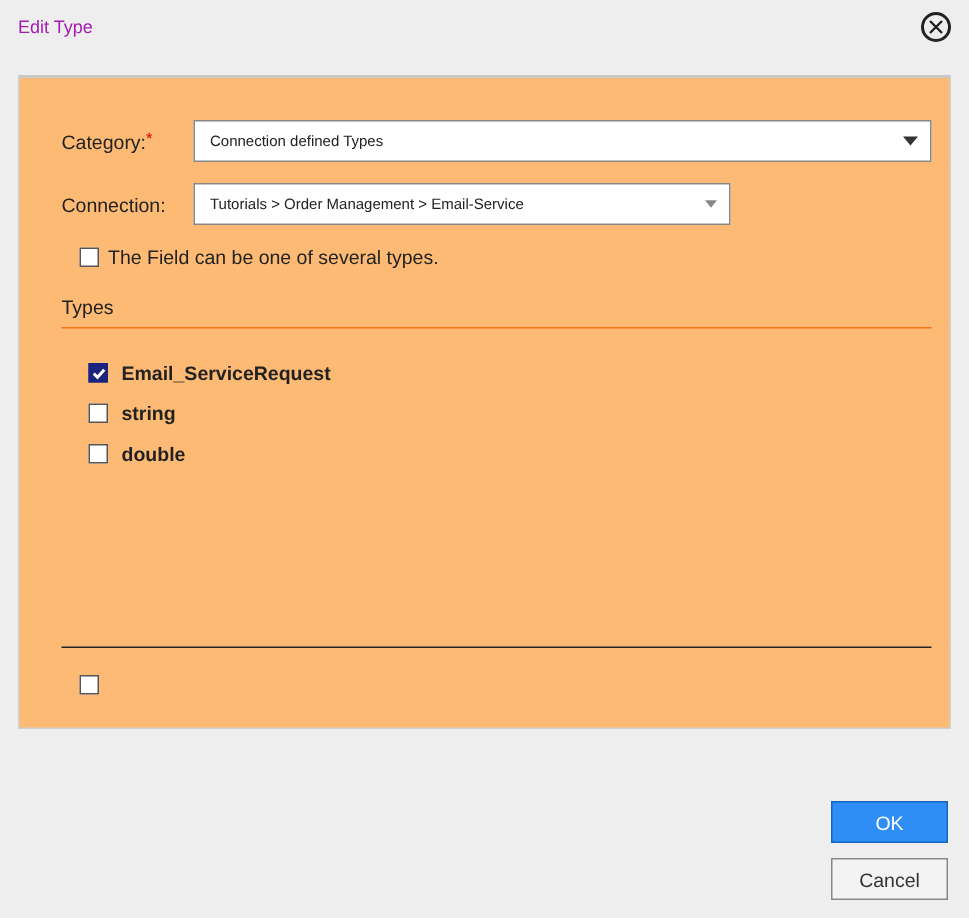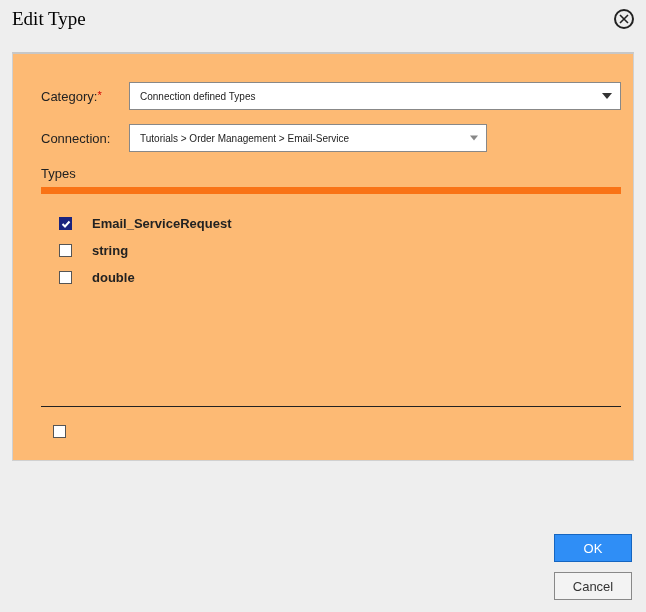--- a/index.html
+++ b/index.html
@@ -13,23 +13,22 @@
       position: relative;
     }
     .dialog-header {
       display: flex;
       justify-content: space-between;
       align-items: center;
       padding: 8px 12px 14px 12px;
       background: #eeeeee;
     }
     .dialog-title {
-      font-size: 19px;
-      color: #000000;
-      font-family: Liberation Serif, serif;
+      font-size: 12px;
+      color: #a21caf;
     }
     .close-btn {
       width: 20px;
       height: 20px;
       border: 2px solid #222;
       border-radius: 50%;
       display: flex;
       align-items: center;
       justify-content: center;
       cursor: pointer;
@@ -98,31 +97,31 @@
     }
     .chk.checked {
       background: #1a237e;
       border-color: #1a237e;
     }
     .chk svg { width: 10px; height: 10px; }
     .section-title {
       font-weight: normal;
       font-size: 13px;
       padding-bottom: 6px;
-      border-bottom: 7px solid #f97316;
+      border-bottom: 1px solid #f97316;
       margin-bottom: 22px;
     }
     .types-list {
       padding-left: 18px;
       min-height: 180px;
     }
     .type-item {
       display: flex;
       align-items: center;
-      gap: 20px;
+      gap: 9px;
       margin-bottom: 12px;
       cursor: pointer;
     }
     .type-item span.lbl { font-weight: bold; font-size: 13px; }
     .divider {
       border: none;
       border-top: 1px solid #222;
       margin: 10px 0 18px 0;
     }
     .allow-row {
@@ -188,20 +187,24 @@
   <div class="form-row">
     <div class="form-label">Connection:</div>
     <div class="select-wrap" style="flex:0 0 auto; width:358px">
       <div class="select narrow">
         <span>Tutorials &gt; Order Management &gt; Email-Service</span>
         <span class="caret caret-grey"></span>
       </div>
     </div>
   </div>
 
+  <div class="checkbox-row">
+    <span class="chk"></span>
+    <span>The Field can be one of several types.</span>
+  </div>
 
   <div class="section-title">Types</div>
 
   <div class="types-list" id="types-list">
       <div class="type-item">
         <span class="chk checked">
           <svg viewBox="0 0 10 10">
             <path d="M1.5 5 L4 7.5 L8.5 2.5" stroke="#fff" stroke-width="2" fill="none"></path>
           </svg>
         </span>

